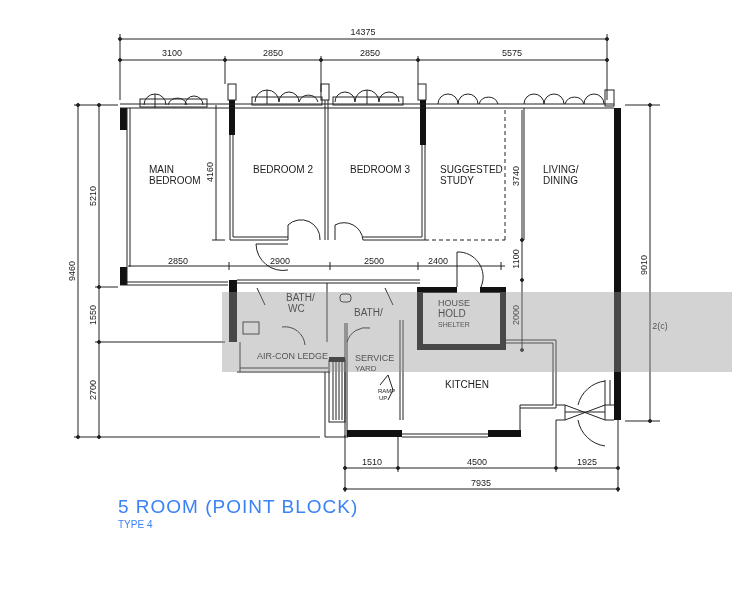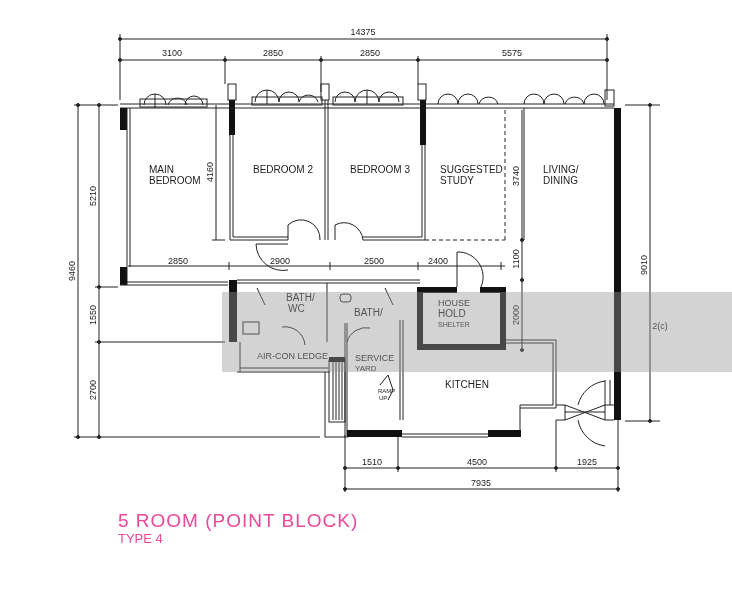--- a/index.html
+++ b/index.html
@@ -1,23 +1,23 @@
 <!DOCTYPE html>
 <html><head>
 <meta charset="utf-8">
 <style>
   html, body { margin: 0; padding: 0; background: #ffffff; }
   body { width: 732px; height: 600px; position: relative; overflow: hidden; font-family: "Liberation Sans", sans-serif; }
   #plan { position: absolute; left: 0; top: 0; }
   .dim { font-family: "Liberation Sans", sans-serif; font-size: 9px; fill: #222; }
   .room { font-family: "Liberation Sans", sans-serif; font-size: 10px; fill: #222; }
   .small { font-family: "Liberation Sans", sans-serif; font-size: 6px; fill: #222; }
-  .title-block { position: absolute; left: 118px; top: 510px; color: #ec4899; }
+  .title-block { position: absolute; left: 118px; top: 496px; color: #3b82f6; }
   .title-main { font-family: "Liberation Sans", sans-serif; font-size: 19px; letter-spacing: 1px; line-height: 22px; font-weight: 400; }
-  .title-sub { font-family: "Liberation Sans", sans-serif; font-size: 13px; line-height: 13px; }
+  .title-sub { font-family: "Liberation Sans", sans-serif; font-size: 10px; line-height: 13px; }
   .watermark { position: absolute; left: 222px; top: 292px; width: 510px; height: 80px; background: rgba(150,150,150,0.42); }
 </style>
 </head>
 <body>
 
 <svg id="plan" width="732" height="600" viewBox="0 0 732 600" xmlns="http://www.w3.org/2000/svg">
   <g stroke="#222" stroke-width="1" fill="none">
 
     <g>
       <line x1="120" y1="39" x2="607" y2="39"></line>

